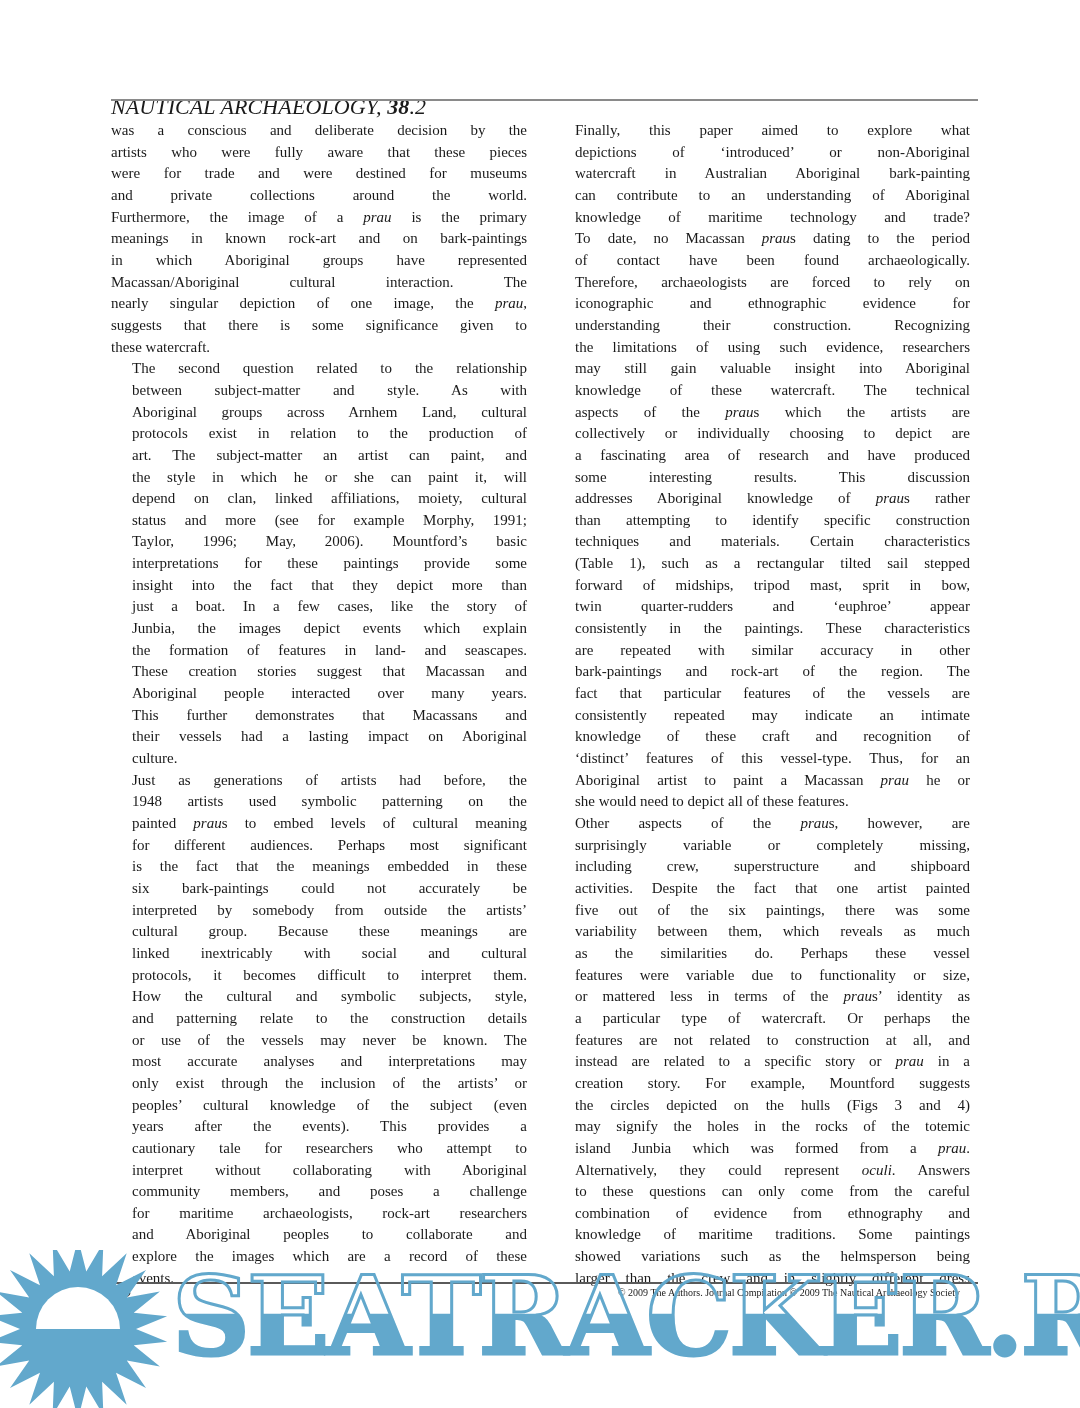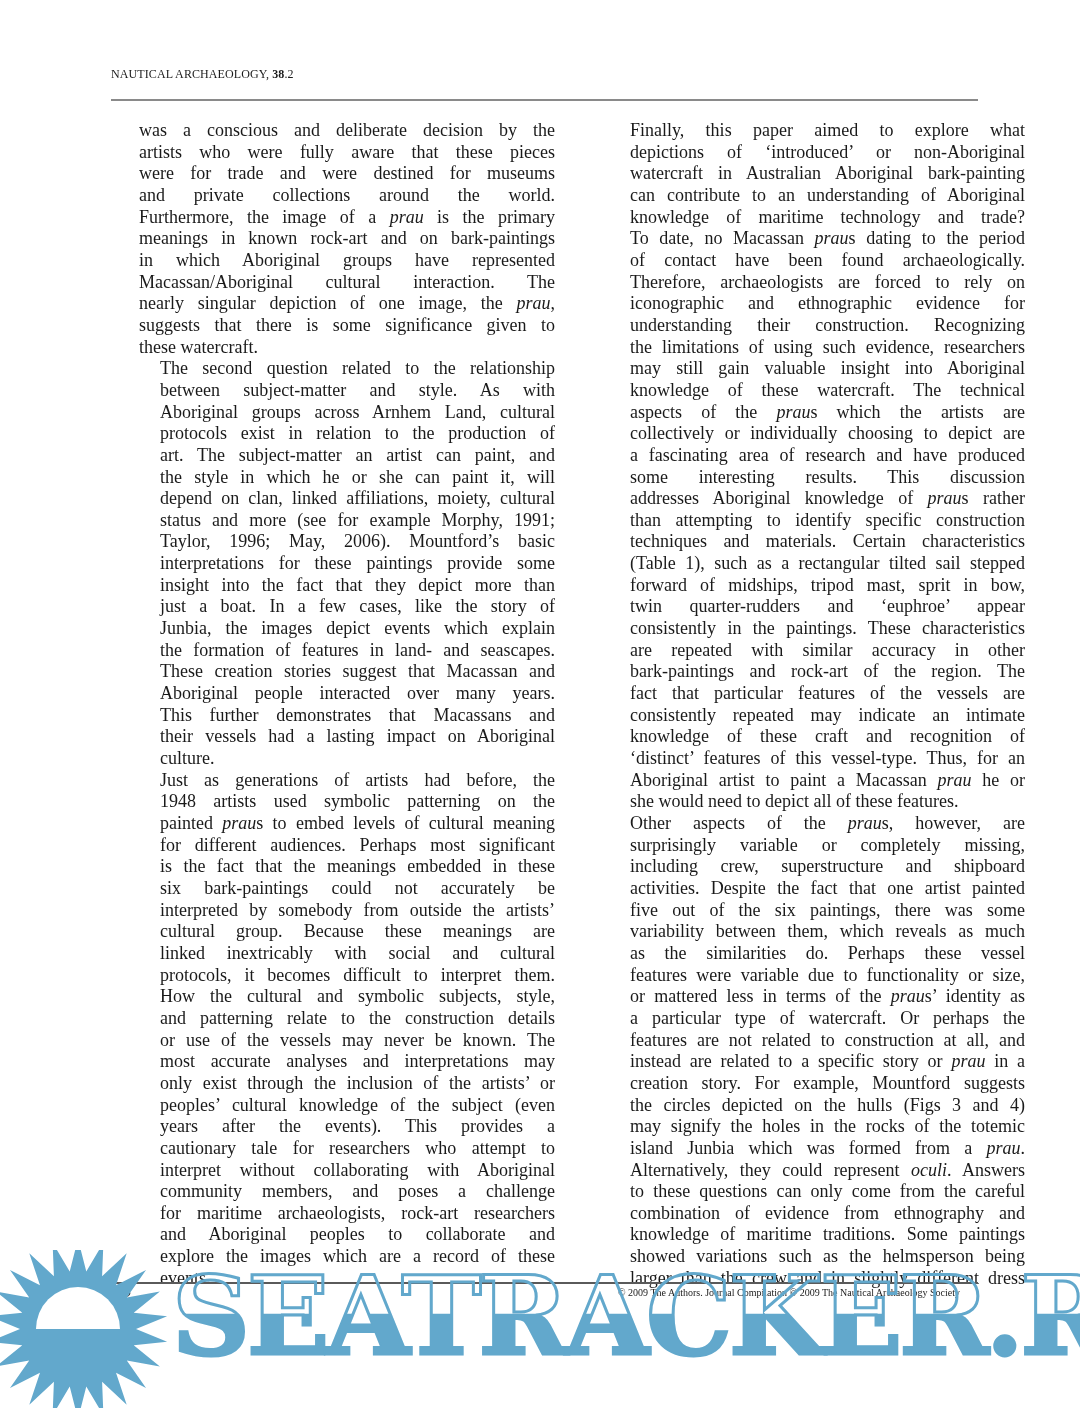--- a/index.html
+++ b/index.html
@@ -1,24 +1,24 @@
 <!DOCTYPE html>
 <html><head>
 <meta charset="utf-8">
 <style>
   html, body { margin: 0; padding: 0; background: #ffffff; }
   body { width: 1080px; height: 1408px; position: relative; overflow: hidden;
          font-family: "Liberation Serif", "DejaVu Serif", serif; color: #1a1a1a; }
-  .running-head { position: absolute; left: 111px; top: 67px; font-size: 12px; letter-spacing: 0.1px; }
+  .running-head { position: absolute; left: 111px; top: 94px; font-size: 22px; letter-spacing: 0.1px; font-style: italic; }
   .running-head b { font-weight: bold; }
   .head-rule { position: absolute; left: 111px; top: 99px; width: 867px; height: 2px; background: #8a8a8a; }
-  .col { position: absolute; top: 120px; width: 416px; font-size: 18px; line-height: 21.65px;
-         text-align: justify; hyphens: none; margin-left: 28px; }
+  .col { position: absolute; top: 120px; width: 416px; font-size: 15px; line-height: 21.65px;
+         text-align: justify; hyphens: none; }
   .col.left { left: 111px; }
-  .col.right { left: 581px; }
+  .col.right { left: 554px; }
   .col p { margin: 0; }
   .col p.indent { text-indent: 21px; }
   .col p .line { display: block; text-align: justify; text-align-last: justify; white-space: nowrap; }
   .col p .line.last { text-align-last: left; }
   .col em { }
   .foot-rule { position: absolute; left: 111px; top: 1282px; width: 867px; height: 1.5px; background: #5a5a5a; }
   .foot-page { position: absolute; left: 111px; top: 1287px; font-size: 13.5px; }
   .foot-copy { position: absolute; right: 120px; top: 1287px; font-size: 10px; }
   .watermark { position: absolute; left: 0; top: 1250px; width: 1080px; height: 158px; pointer-events: none; }
   .wm-text { position: absolute; left: 172px; top: 1262px; font-family: "DejaVu Serif", serif; font-weight: bold;

